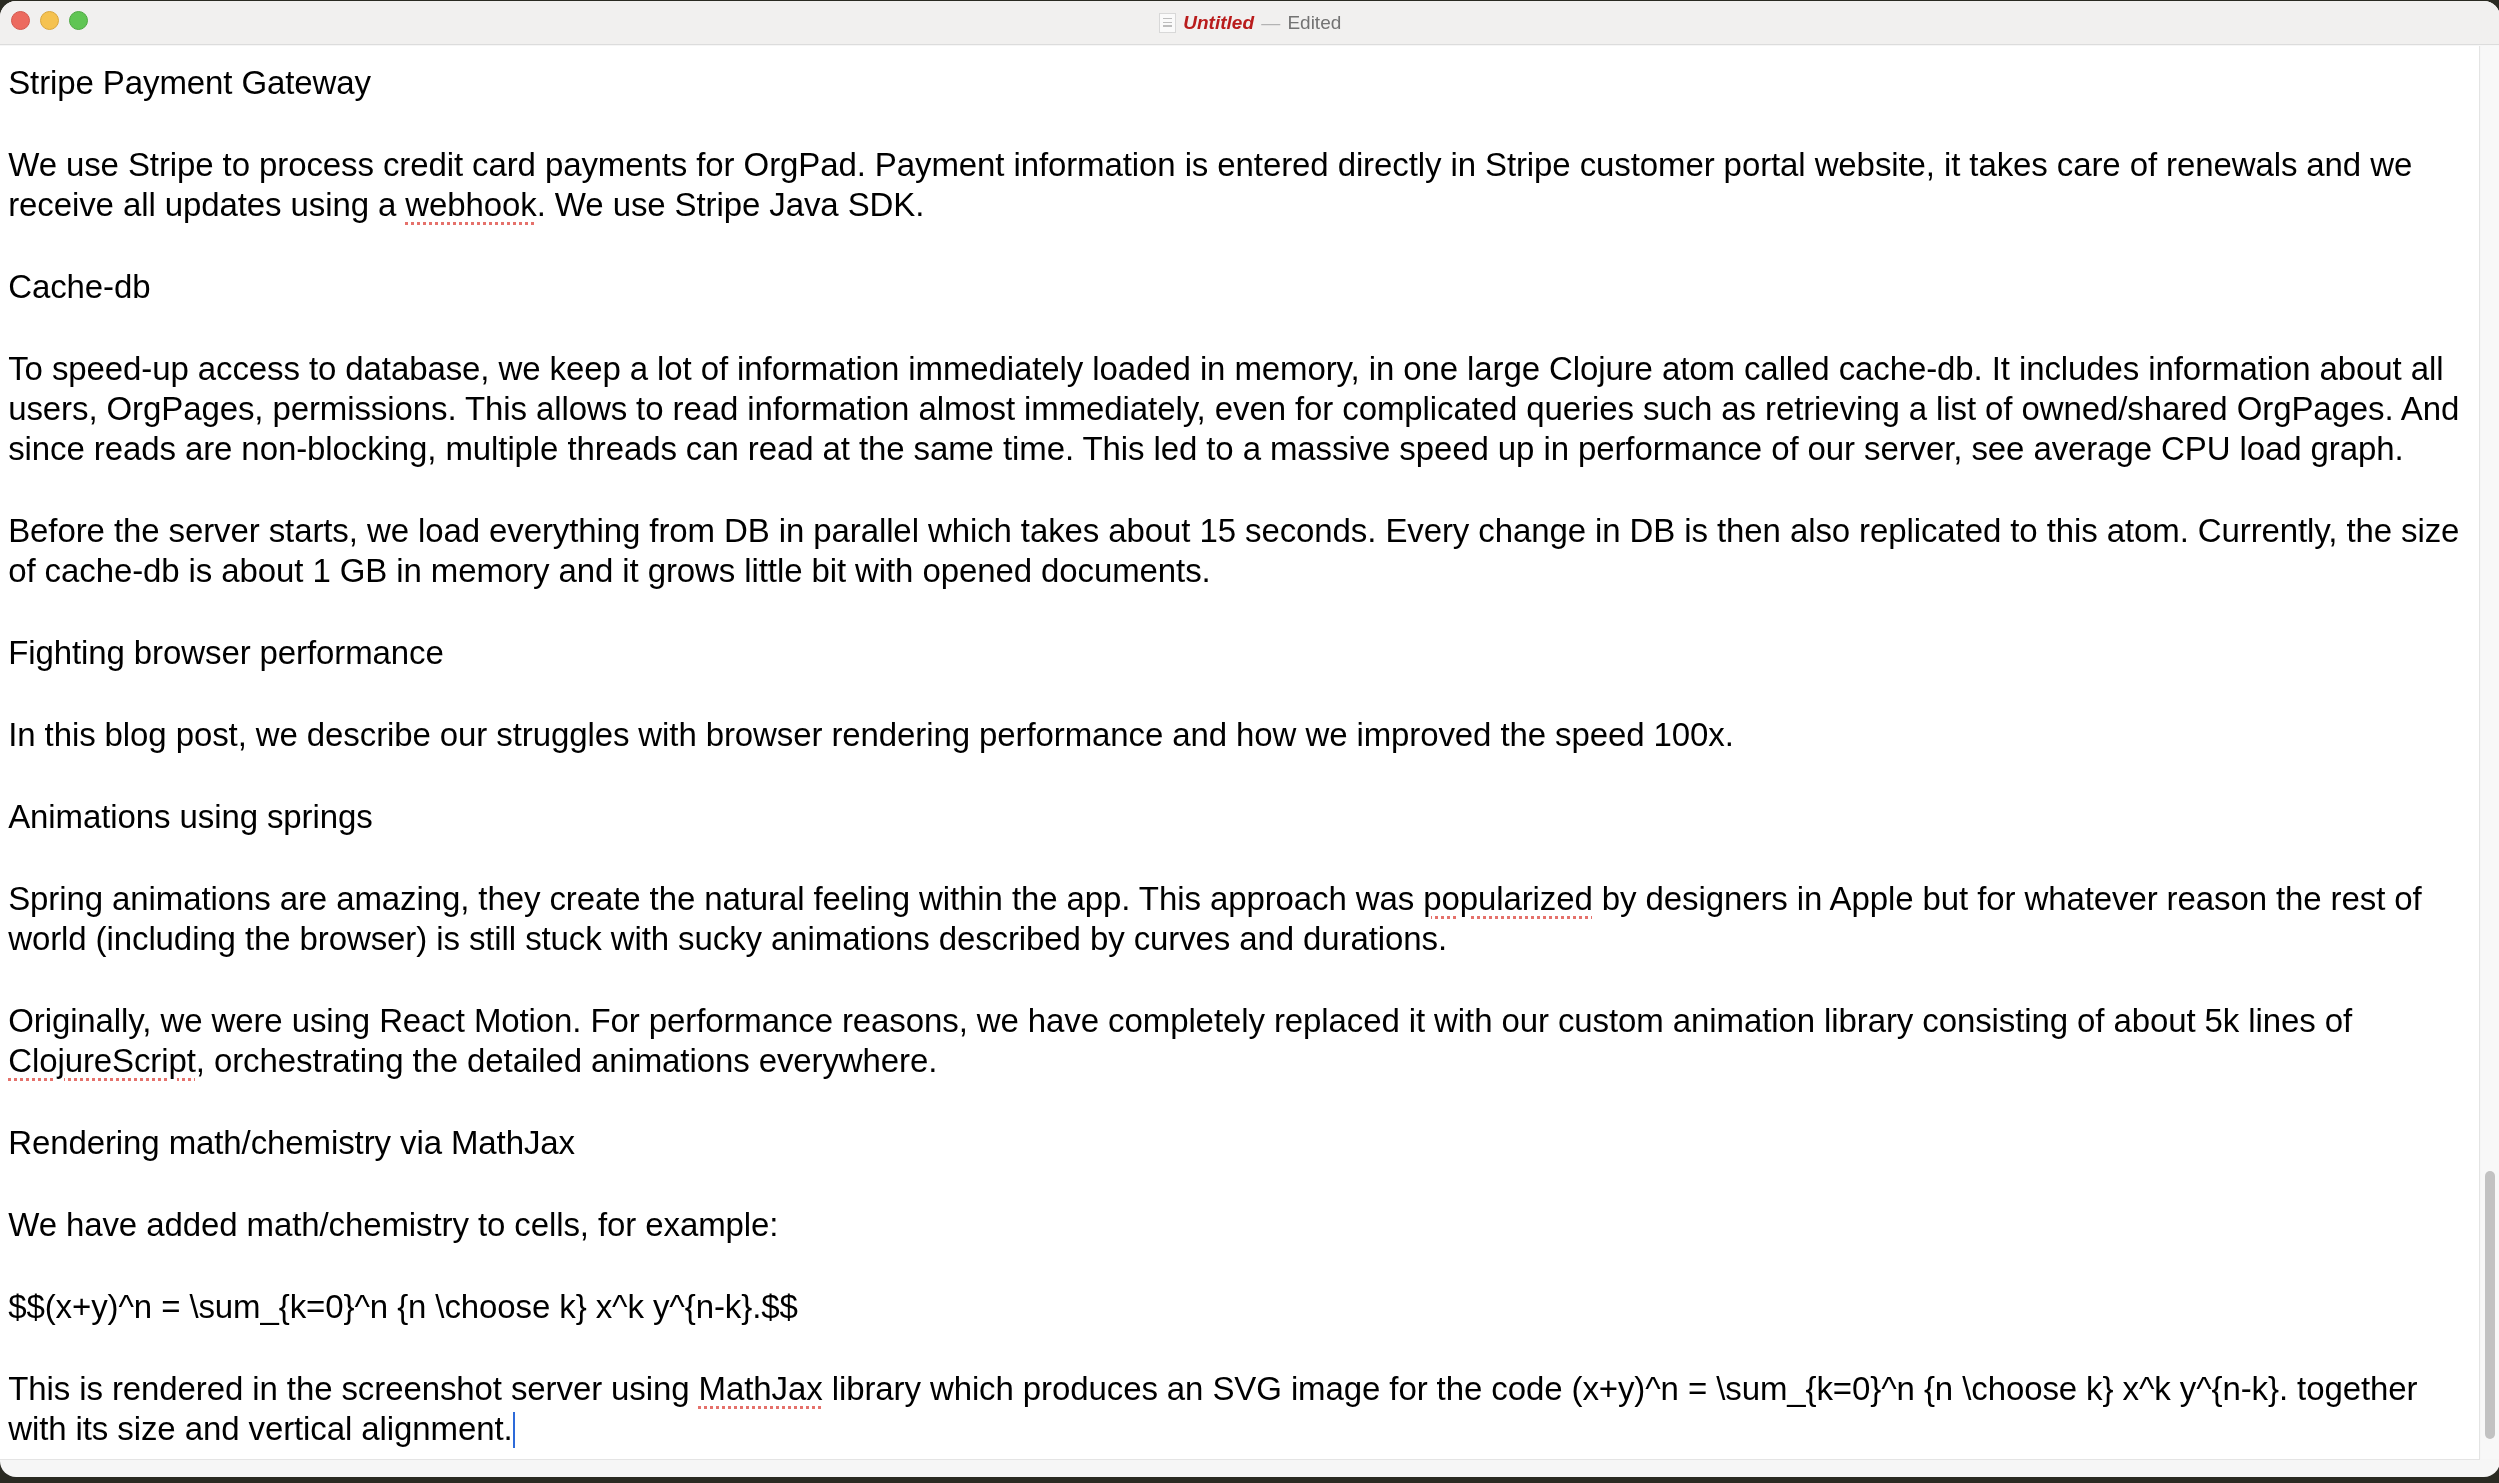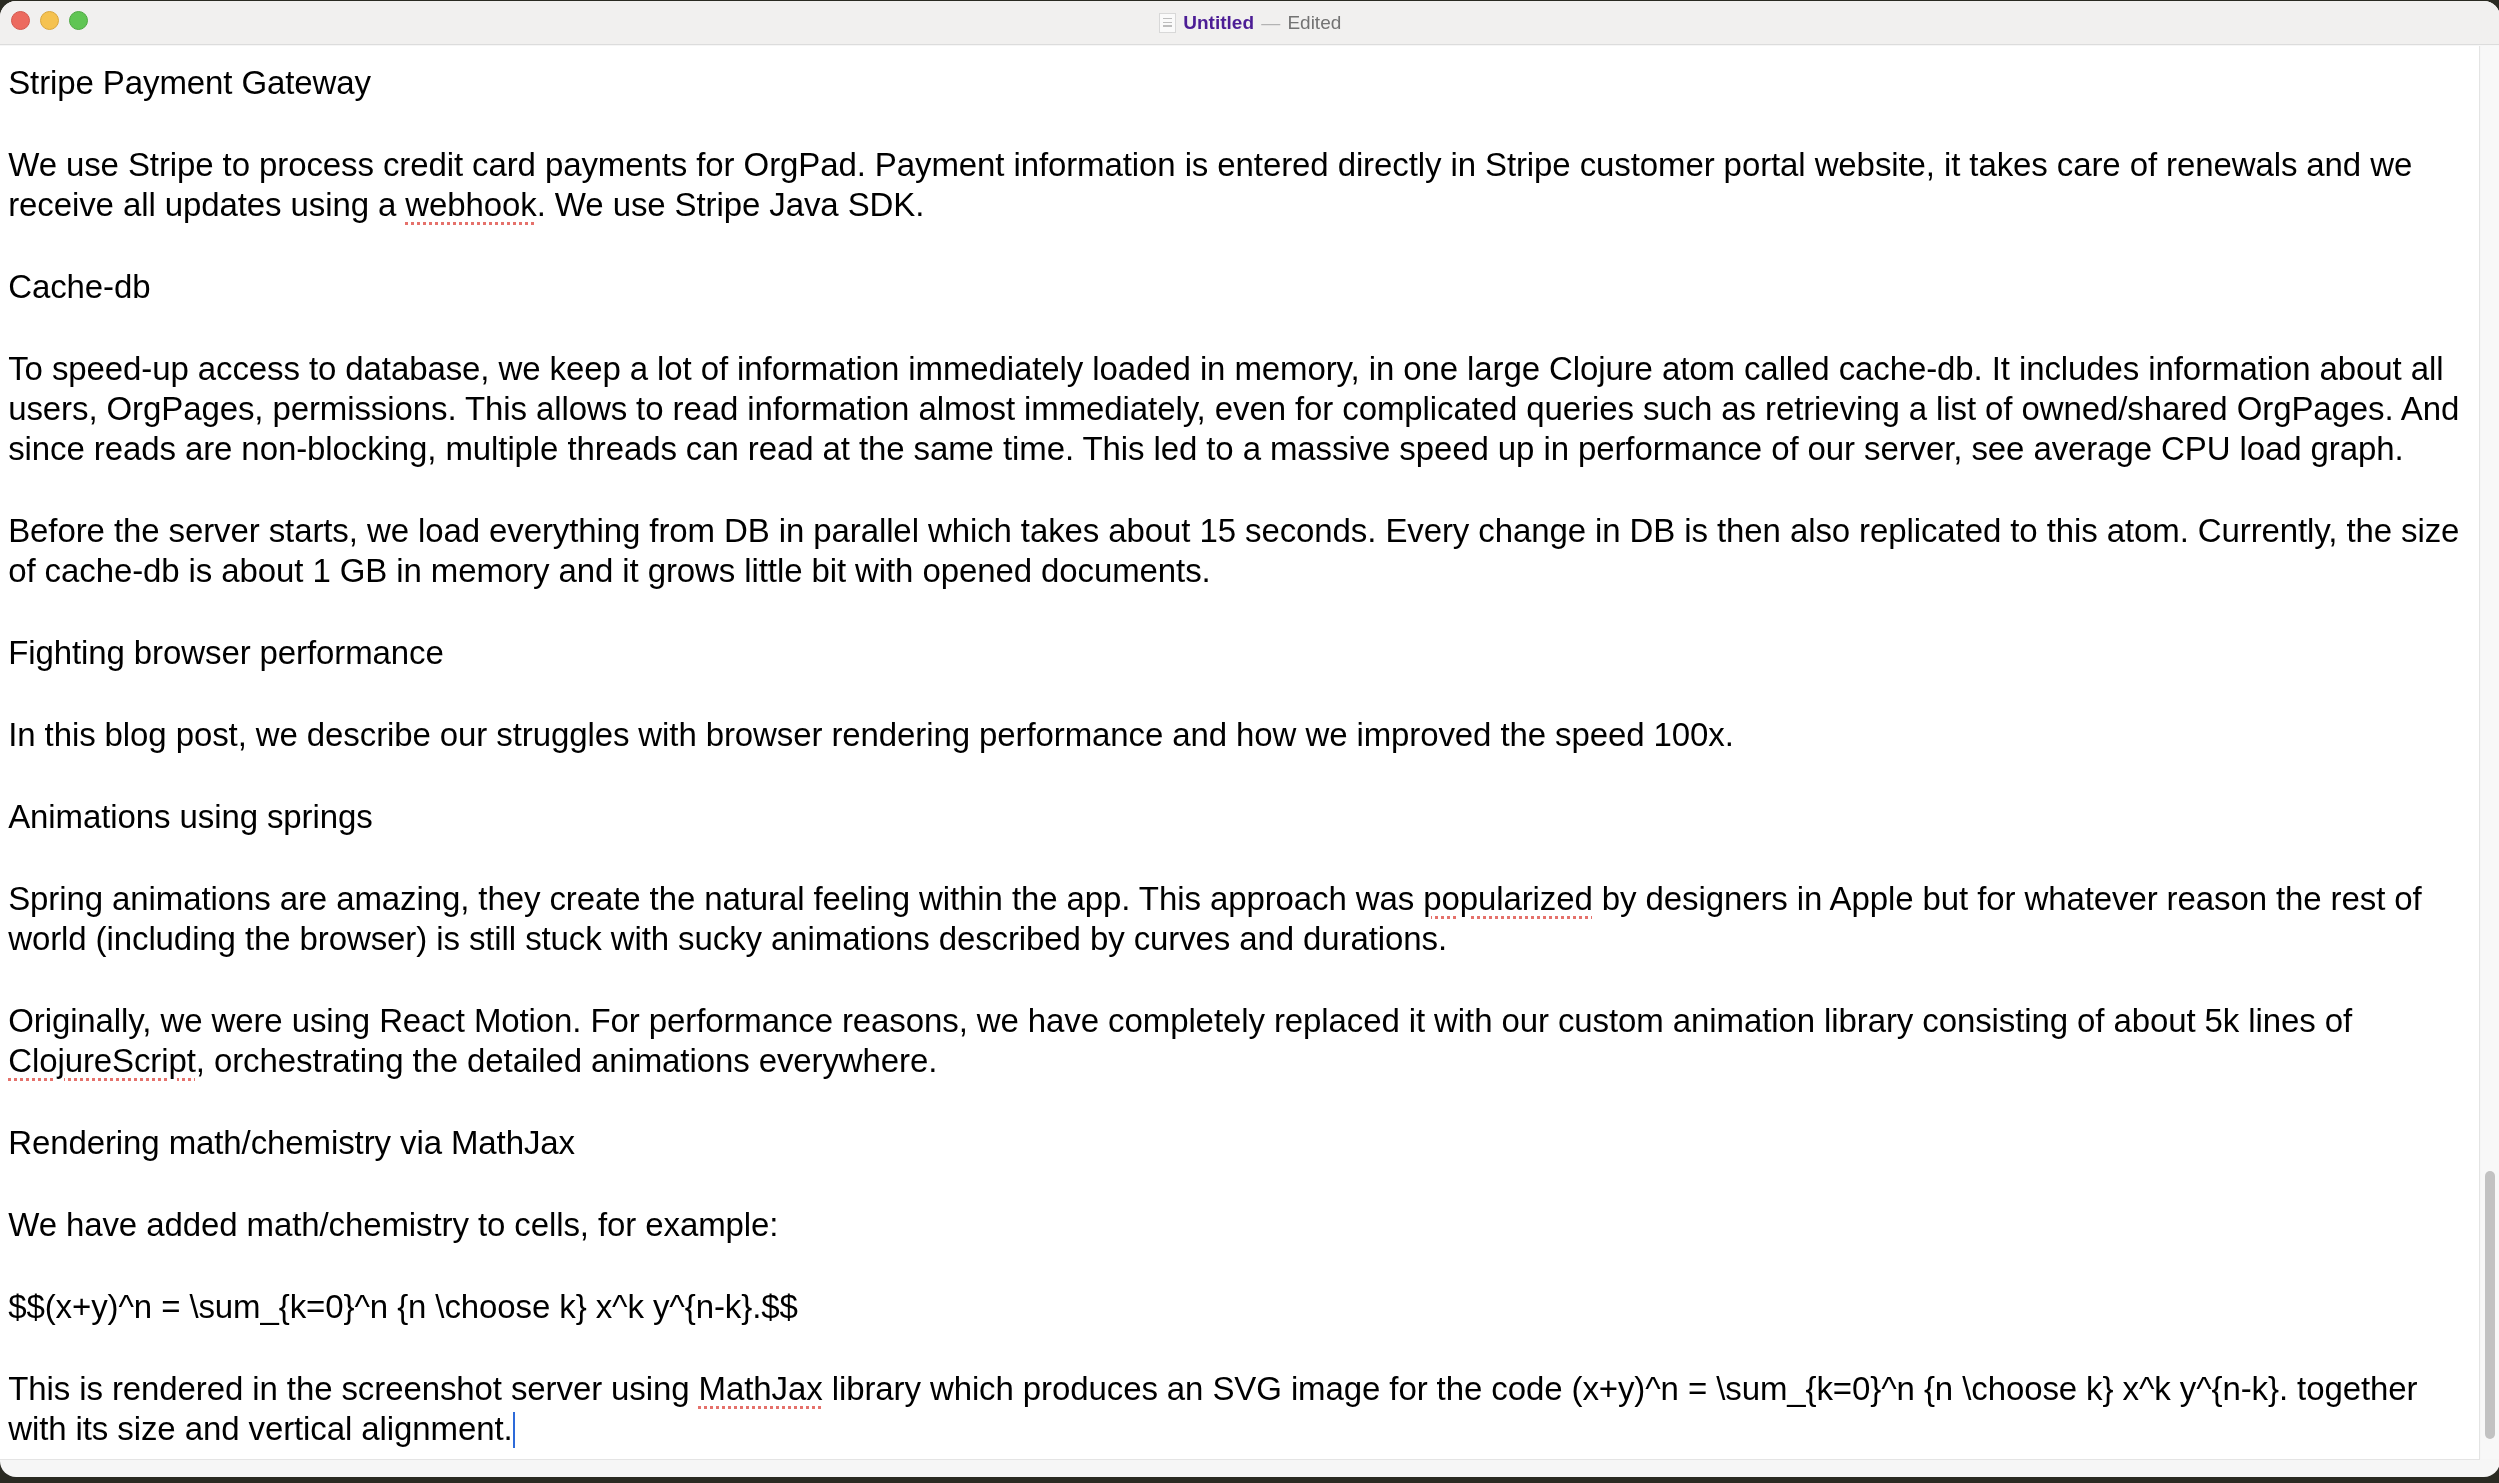--- a/index.html
+++ b/index.html
@@ -26,21 +26,21 @@
     font-size:19px;
   }
   .doc-icon {
     width:17.4px; height:20px; background:#fafafa; border:0.7px solid #d8d8d8;
     position:relative; box-sizing:border-box;
   }
   .doc-icon::before {
     content:""; position:absolute; left:2.9px; right:2.9px; top:4.3px; height:10px;
     background:repeating-linear-gradient(#bdbdbd 0 1.4px, transparent 1.4px 3.6px);
   }
-  .title-name { font-weight:bold; color:#4c1d95; }
+  .title-name { font-weight:bold; color:#b91c1c;font-style:italic; }
   .title-sep { color:#b3b3b3; }
   .title-status { color:#737373; }
   .editor {
     position:absolute; left:0; top:45px; width:2479px; height:1413px;
     background:#ffffff; border-right:1.4px solid #e4e4e4; border-bottom:1.4px solid #e4e4e4;
     overflow:hidden;
   }
   .content {
     padding:16px 7.2px 0 7.2px;
     font-size:33px; line-height:40px; color:#000;

